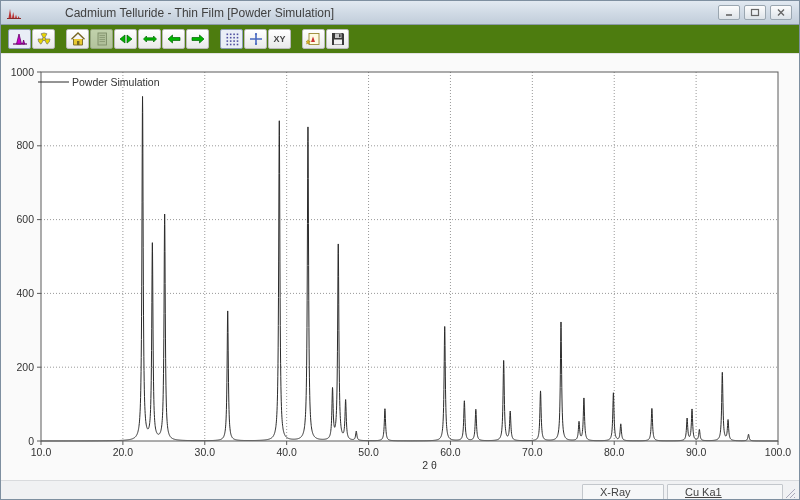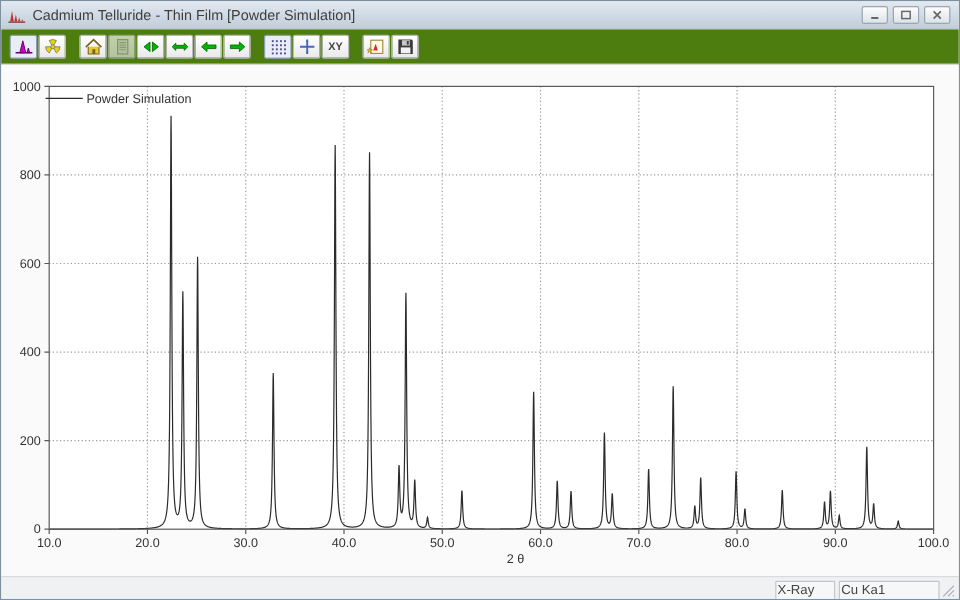--- a/index.html
+++ b/index.html
@@ -1,21 +1,21 @@
 <!DOCTYPE html>
 <html><head>
 <meta charset="utf-8">
 <style>
   html,body{margin:0;padding:0;background:#d8d8d8;font-family:"Liberation Sans","DejaVu Sans",sans-serif;}
   .window{position:relative;width:800px;height:500px;box-sizing:border-box;border:1px solid #7e8fa0;
           background:#eef1f4;display:flex;flex-direction:column;overflow:hidden;}
   
   .titlebar{height:23px;flex:0 0 23px;display:flex;align-items:center;padding:0 5px;
             background:linear-gradient(#e2e9f1 0%,#cfd9e4 55%,#c1cdda 100%);
-            border-bottom:1px solid #8b9aa7;}
+            border-bottom:1px solid #8b9aa7;gap:38px;}
   .app-icon{width:16px;height:16px;margin-right:5px;display:inline-flex;}
   .title-text{font-size:12px;color:#404040;flex:1;white-space:nowrap;overflow:hidden;}
   .win-controls{display:flex;gap:4px;margin-right:2px;}
   .win-btn{width:22px;height:15px;border:1px solid #9aa6b0;border-radius:2px;padding:0;
            background:linear-gradient(#fdfdfd,#dde3e9);display:inline-flex;align-items:center;
            justify-content:center;cursor:default;}
   .win-btn svg{display:block;}
   
   .toolbar{height:28px;flex:0 0 28px;display:flex;align-items:center;padding:0 7px;
            background:#4d7c0f;border-bottom:1px solid #e2e2e2;}
@@ -27,23 +27,23 @@
   .tb-gap{width:10px;}
   .tb-btn .xy{font-size:9px;font-weight:bold;color:#444;letter-spacing:0px;}
   
   .chart-area{flex:1;background:#fafafa;position:relative;}
   #chart{display:block;}
   #chart text{font-size:10.5px;fill:#333;}
   
   .statusbar{height:22px;flex:0 0 22px;background:#f0f1f3;border-top:1px solid #d8dadd;
              display:flex;align-items:center;justify-content:flex-end;padding-right:16px;gap:3px;}
   .status-field{display:inline-block;height:15px;line-height:15px;font-size:11px;color:#444;
-                padding:0 1px;background:#f6f7f8;border:1px solid #c3c7cc;border-radius:1px;}
+                padding:0 17px;background:#f6f7f8;border:1px solid #c3c7cc;border-radius:1px;}
   .status-field.f1{width:46px;}
-  .status-field.f2{width:80px;}
+  .status-field.f2{width:80px;text-decoration:underline;}
   .grip{position:absolute;right:3px;bottom:3px;width:11px;height:11px;}
 </style>
 </head>
 <body>
 
 <div class="window">
 
   <div class="titlebar">
     <span class="app-icon">
       <svg width="16" height="16" viewBox="0 0 16 16">

